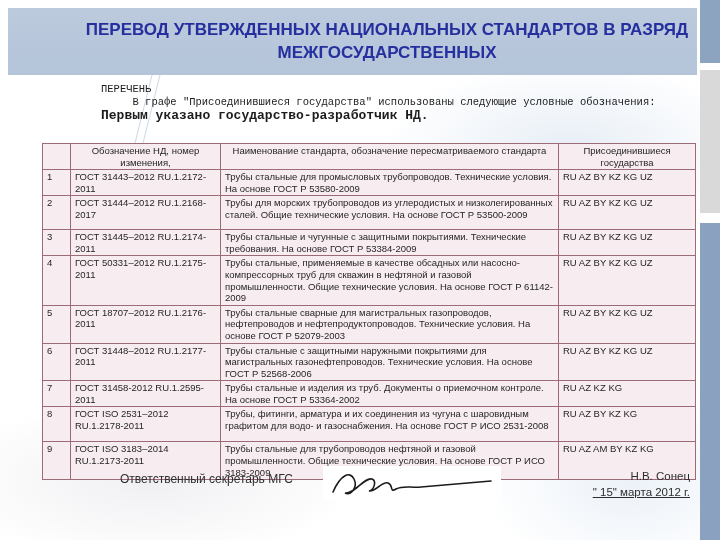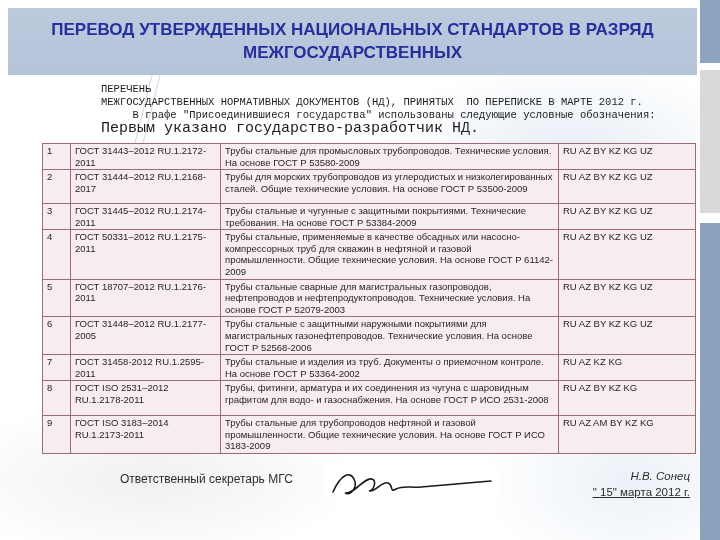--- a/index.html
+++ b/index.html
@@ -27,52 +27,52 @@
   
   .strip { position: absolute; left: 700px; width: 20px; }
   .strip-top    { top: 0;   height: 63px;  background: #8da4c1; }
   .strip-middle { top: 70px; height: 143px; background: #d9d9d9; }
   .strip-bottom { top: 223px; height: 317px; background: #8ba1c0; }
 
   
   .title-band {
     position: absolute; left: 8px; top: 8px; width: 689px; height: 67px;
     background: linear-gradient(180deg, #bccadd 0%, #b4c4d9 100%);
-    display: flex; align-items: center; justify-content: center;
+    display: flex; align-items: center; justify-content: flex-end;
   }
   .title-text {
     color: #252f9e; font-weight: bold; font-size: 17px; line-height: 1.35;
     text-align: center; max-width: 620px;
   }
 
   
   .preamble { position: absolute; left: 95px; top: 83px; color: #1c1c1c; margin-left: 6px; }
   .pre-line { font-family: "Liberation Mono", "DejaVu Sans Mono", monospace; white-space: pre;
     font-size: 10.5px; line-height: 13px; }
-  .pre-line.small { font-size: 15px; }
+  .pre-line.small { font-size: 13px; font-weight: bold; }
 
   
   table.std {
     position: absolute; left: 42px; top: 143px; width: 653px;
     border-collapse: collapse; table-layout: fixed;
     font-size: 9.5px; line-height: 1.22; color: #262626;
   }
   table.std td, table.std th {
     border: 1px solid #9d6b76; background: #f7ecf0;
     vertical-align: top; padding: 1px 4px 1px 4px; font-weight: normal; text-align: left;
     overflow: hidden;
   }
   table.std th { text-align: center; vertical-align: top; }
   td.num { padding-left: 3px; }
 
   
   .footer-role { position: absolute; left: 120px; top: 472px; font-size: 12px; color: #2e2e2e; }
   .sig-box { position: absolute; left: 323px; top: 466px; width: 178px; height: 34px; background: #ffffff; }
   .footer-name { position: absolute; left: 560px; top: 470px; width: 130px; text-align: right;
-    font-size: 11.5px; color: #2e2e2e; font-style: italic; }
+    font-size: 11.5px; color: #2e2e2e; }
   .footer-date { position: absolute; left: 540px; top: 486px; width: 150px; text-align: right;
     font-size: 11.5px; color: #2e2e2e; text-decoration: underline; }
 </style>
 </head>
 <body>
 
 <div class="slide">
 
   <div class="wm wm-blob1"></div>
   <div class="wm wm-blob2"></div>
@@ -83,33 +83,38 @@
   <div class="strip strip-top"></div>
   <div class="strip strip-middle"></div>
   <div class="strip strip-bottom"></div>
 
   <div class="title-band">
     <div class="title-text">ПЕРЕВОД УТВЕРЖДЕННЫХ НАЦИОНАЛЬНЫХ СТАНДАРТОВ В РАЗРЯД МЕЖГОСУДАРСТВЕННЫХ</div>
   </div>
 
   <div class="preamble">
     <div class="pre-line">ПЕРЕЧЕНЬ</div>
-    <div class="pre-line">МЕЖГОСУДАРСТВЕННЫХ НОРМАТИВНЫХ ДОКУМЕНТОВ (НД), ПРИНЯТЫХ  ПО ПЕРЕПИСКЕ В МАРТЕ 2012 г.</div>
     <div class="pre-line">     В графе "Присоединившиеся государства" использованы следующие условные обозначения:</div>
     <div class="pre-line small">Первым указано государство-разработчик НД.</div>
   </div>
 
   <table class="std">
     <colgroup>
       <col style="width:28px">
         <col style="width:150px">
         <col style="width:338px">
         <col style="width:137px">
     </colgroup>
     <tbody>
+        <tr style="height:26px">
+      <th></th>
+      <th>Обозначение НД, номер изменения,</th>
+      <th>Наименование стандарта, обозначение пересматриваемого стандарта</th>
+      <th>Присоединившиеся государства</th>
+    </tr>
     <tr style="height:26px">
       <td class="num">1</td>
       <td>ГОСТ 31443–2012 RU.1.2172-2011</td>
       <td>Трубы стальные для промысловых трубопроводов. Технические условия. На основе ГОСТ Р 53580-2009</td>
       <td>RU AZ BY KZ KG UZ</td>
     </tr>
     <tr style="height:34px">
       <td class="num">2</td>
       <td>ГОСТ 31444–2012 RU.1.2168-2017</td>
       <td>Трубы для морских трубопроводов из углеродистых и низколегированных сталей. Общие технические условия. На основе ГОСТ Р 53500-2009</td>
@@ -128,21 +133,21 @@
       <td>RU AZ BY KZ KG UZ</td>
     </tr>
     <tr style="height:34px">
       <td class="num">5</td>
       <td>ГОСТ 18707–2012 RU.1.2176-2011</td>
       <td>Трубы стальные сварные для магистральных газопроводов, нефтепроводов и нефтепродуктопроводов. Технические условия. На основе ГОСТ Р 52079-2003</td>
       <td>RU AZ BY KZ KG UZ</td>
     </tr>
     <tr style="height:34px">
       <td class="num">6</td>
-      <td>ГОСТ 31448–2012 RU.1.2177-2005</td>
+      <td>ГОСТ 31448–2012 RU.1.2177-2011</td>
       <td>Трубы стальные с защитными наружными покрытиями для магистральных газонефтепроводов. Технические условия. На основе ГОСТ Р 52568-2006</td>
       <td>RU AZ BY KZ KG UZ</td>
     </tr>
     <tr style="height:26px">
       <td class="num">7</td>
       <td>ГОСТ 31458-2012 RU.1.2595-2011</td>
       <td>Трубы стальные и изделия из труб. Документы о приемочном контроле. На основе ГОСТ Р 53364-2002</td>
       <td>RU AZ KZ KG</td>
     </tr>
     <tr style="height:35px">

